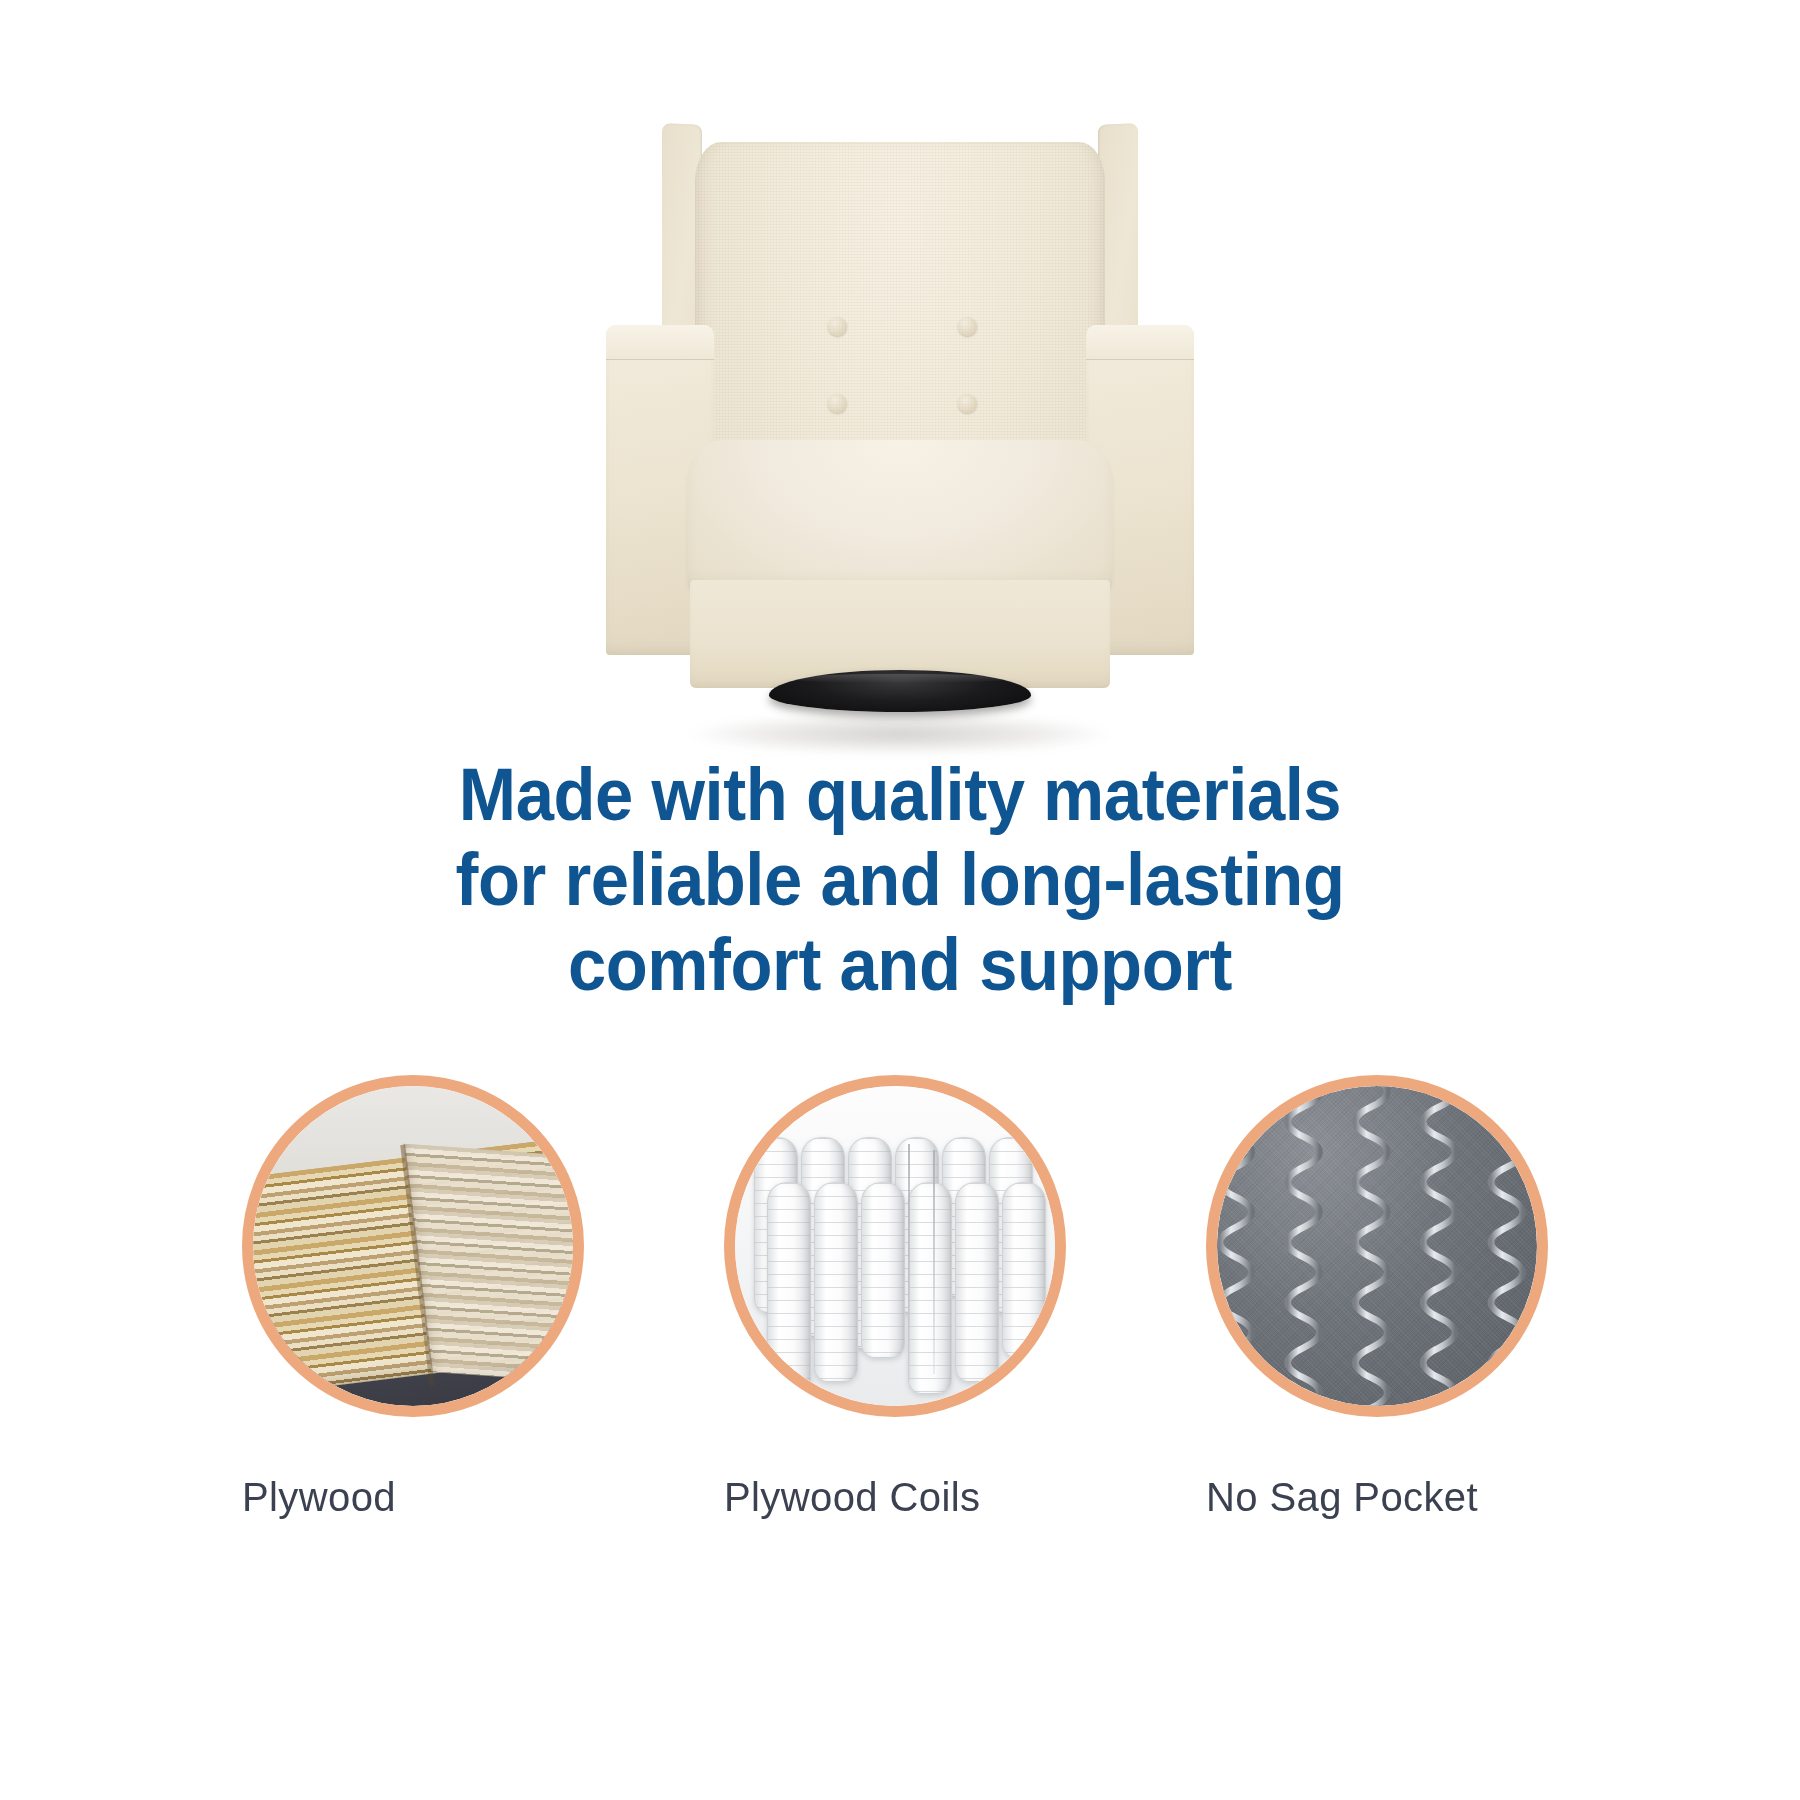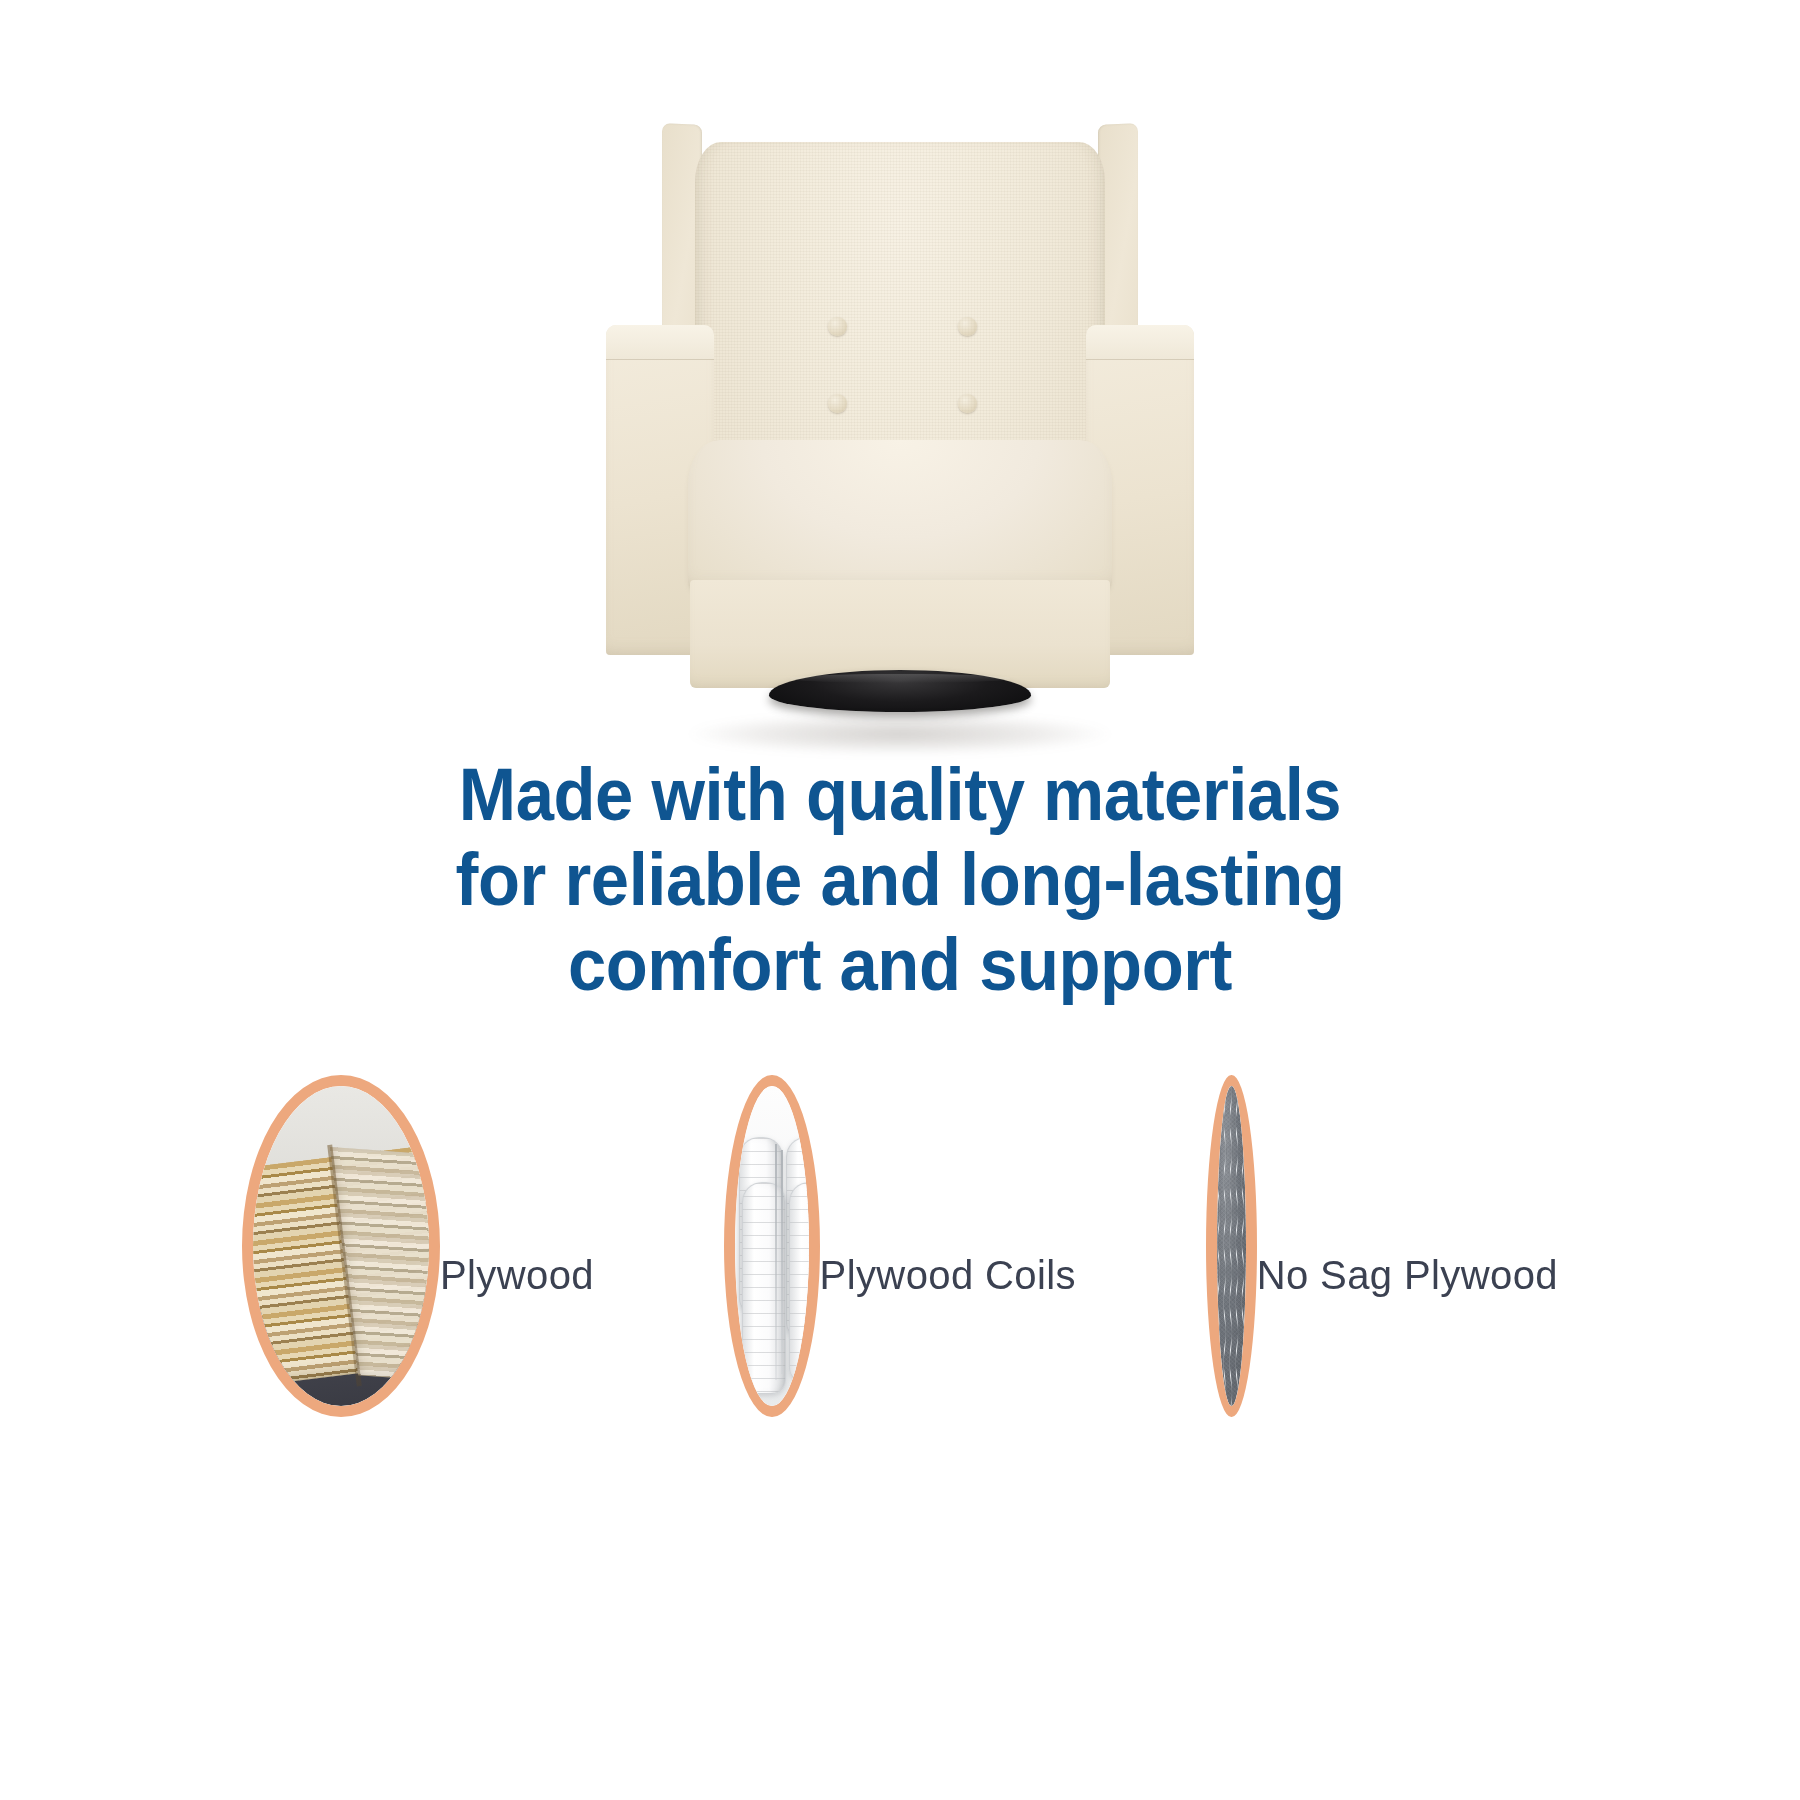--- a/index.html
+++ b/index.html
@@ -147,22 +147,21 @@
   .features{
     position:absolute;
     left:0; right:0; top:1075px;
     display:flex;
     justify-content:center;
     gap:130px;
   }
   .feature{
     width:352px;
     display:flex;
-    flex-direction:row;
-    align-items:center;
+    flex-direction:column;
   }
   .ring{
     width:342px;height:342px;border-radius:50%;
     border:11px solid #EDA87E;
     box-sizing:border-box;
     overflow:hidden;
     position:relative;
     background:#ffffff;
   }
   .ring-inner{position:absolute;inset:0;border-radius:50%;overflow:hidden;}
@@ -346,16 +345,16 @@
             <path d="M164 -10 q34 16 0 32 q-34 16 0 32 q34 16 0 32 q-34 16 0 32 q34 16 0 32 q-34 16 0 32 q34 16 0 32 q-34 16 0 32 q34 16 0 32 q-34 16 0 32 q34 16 0 32"></path>
             <path d="M236 -10 q34 16 0 32 q-34 16 0 32 q34 16 0 32 q-34 16 0 32 q34 16 0 32 q-34 16 0 32 q34 16 0 32 q-34 16 0 32 q34 16 0 32 q-34 16 0 32 q34 16 0 32"></path>
             <path d="M308 -10 q34 16 0 32 q-34 16 0 32 q34 16 0 32 q-34 16 0 32 q34 16 0 32 q-34 16 0 32 q34 16 0 32 q-34 16 0 32 q34 16 0 32 q-34 16 0 32 q34 16 0 32"></path>
           </g>
           <g fill="none" stroke="rgba(0,0,0,.22)" stroke-width="7" stroke-linecap="round" transform="translate(3,5)">
             <path d="M20 -10 q34 16 0 32 q-34 16 0 32 q34 16 0 32 q-34 16 0 32 q34 16 0 32 q-34 16 0 32 q34 16 0 32 q-34 16 0 32 q34 16 0 32 q-34 16 0 32 q34 16 0 32" opacity="0"></path>
           </g>
         </svg>
       </div>
     </div>
-    <div class="caption">No Sag Plywood</div>
+    <div class="caption">No Sag Pocket</div>
   </div>
 
 </div>
 
 </body></html>

